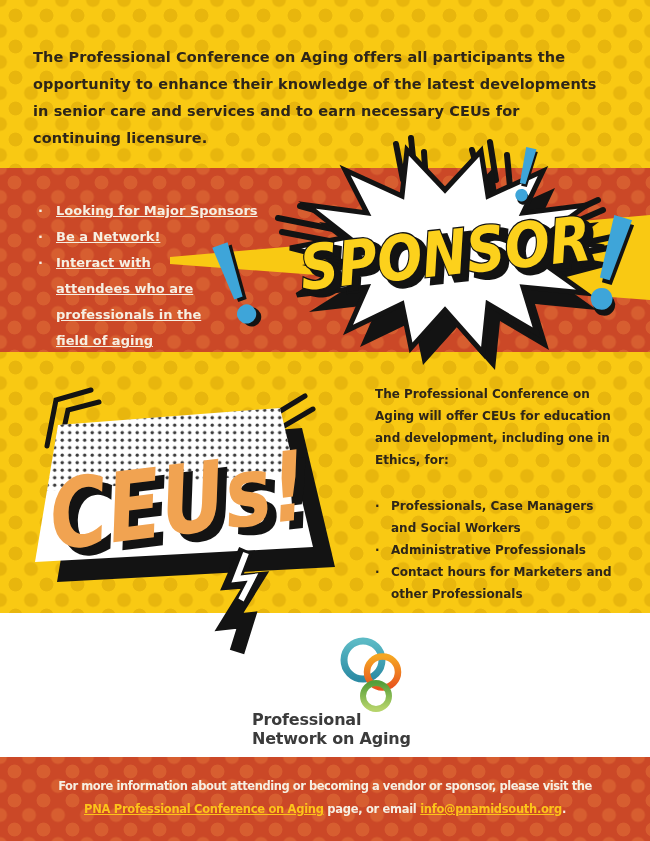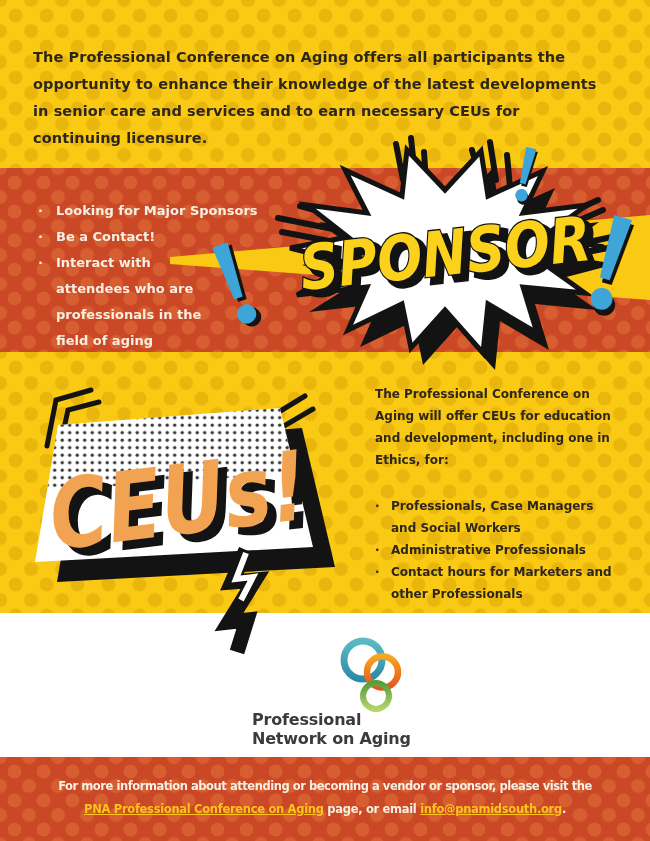--- a/index.html
+++ b/index.html
@@ -46,21 +46,21 @@
 
   ul.blist{list-style:none;}
   ul.blist li{display:flex;}
   ul.blist .mark{width:16px;flex:none;}
   ul.blist .btxt{white-space:pre-line;}
 
   #sponsor-bullets{
     position:absolute;left:38px;top:30px;
     color:var(--cream);font-size:13px;font-weight:bold;line-height:26px;
   }
-  #sponsor-bullets .btxt{padding-left:2px;}
+  #sponsor-bullets .btxt{padding-left:2px;text-decoration:underline;}
 
   #ceus-col{
     position:absolute;left:375px;top:31px;width:272px;
     color:var(--ink);font-size:12px;font-weight:bold;line-height:22px;
   }
   #ceus-intro{white-space:pre-line;margin-bottom:24px;}
 
   .art{position:absolute;overflow:visible;pointer-events:none;}
   #sponsor-art{left:160px;top:130px;width:490px;height:245px;}
   #ceus-art{left:15px;top:378px;width:350px;height:295px;}
@@ -95,21 +95,21 @@
   </div>
 
   <div id="sec-sponsor" class="sec dots-red">
     <ul id="sponsor-bullets" class="blist">
       <li>
         <span class="mark">·</span>
         <span class="btxt">Looking for Major Sponsors</span>
       </li>
       <li>
         <span class="mark">·</span>
-        <span class="btxt">Be a Contact!</span>
+        <span class="btxt">Be a Network!</span>
       </li>
       <li>
         <span class="mark">·</span>
         <span class="btxt">Interact with
 attendees who are
 professionals in the
 field of aging</span>
       </li>
     </ul>
   </div>

